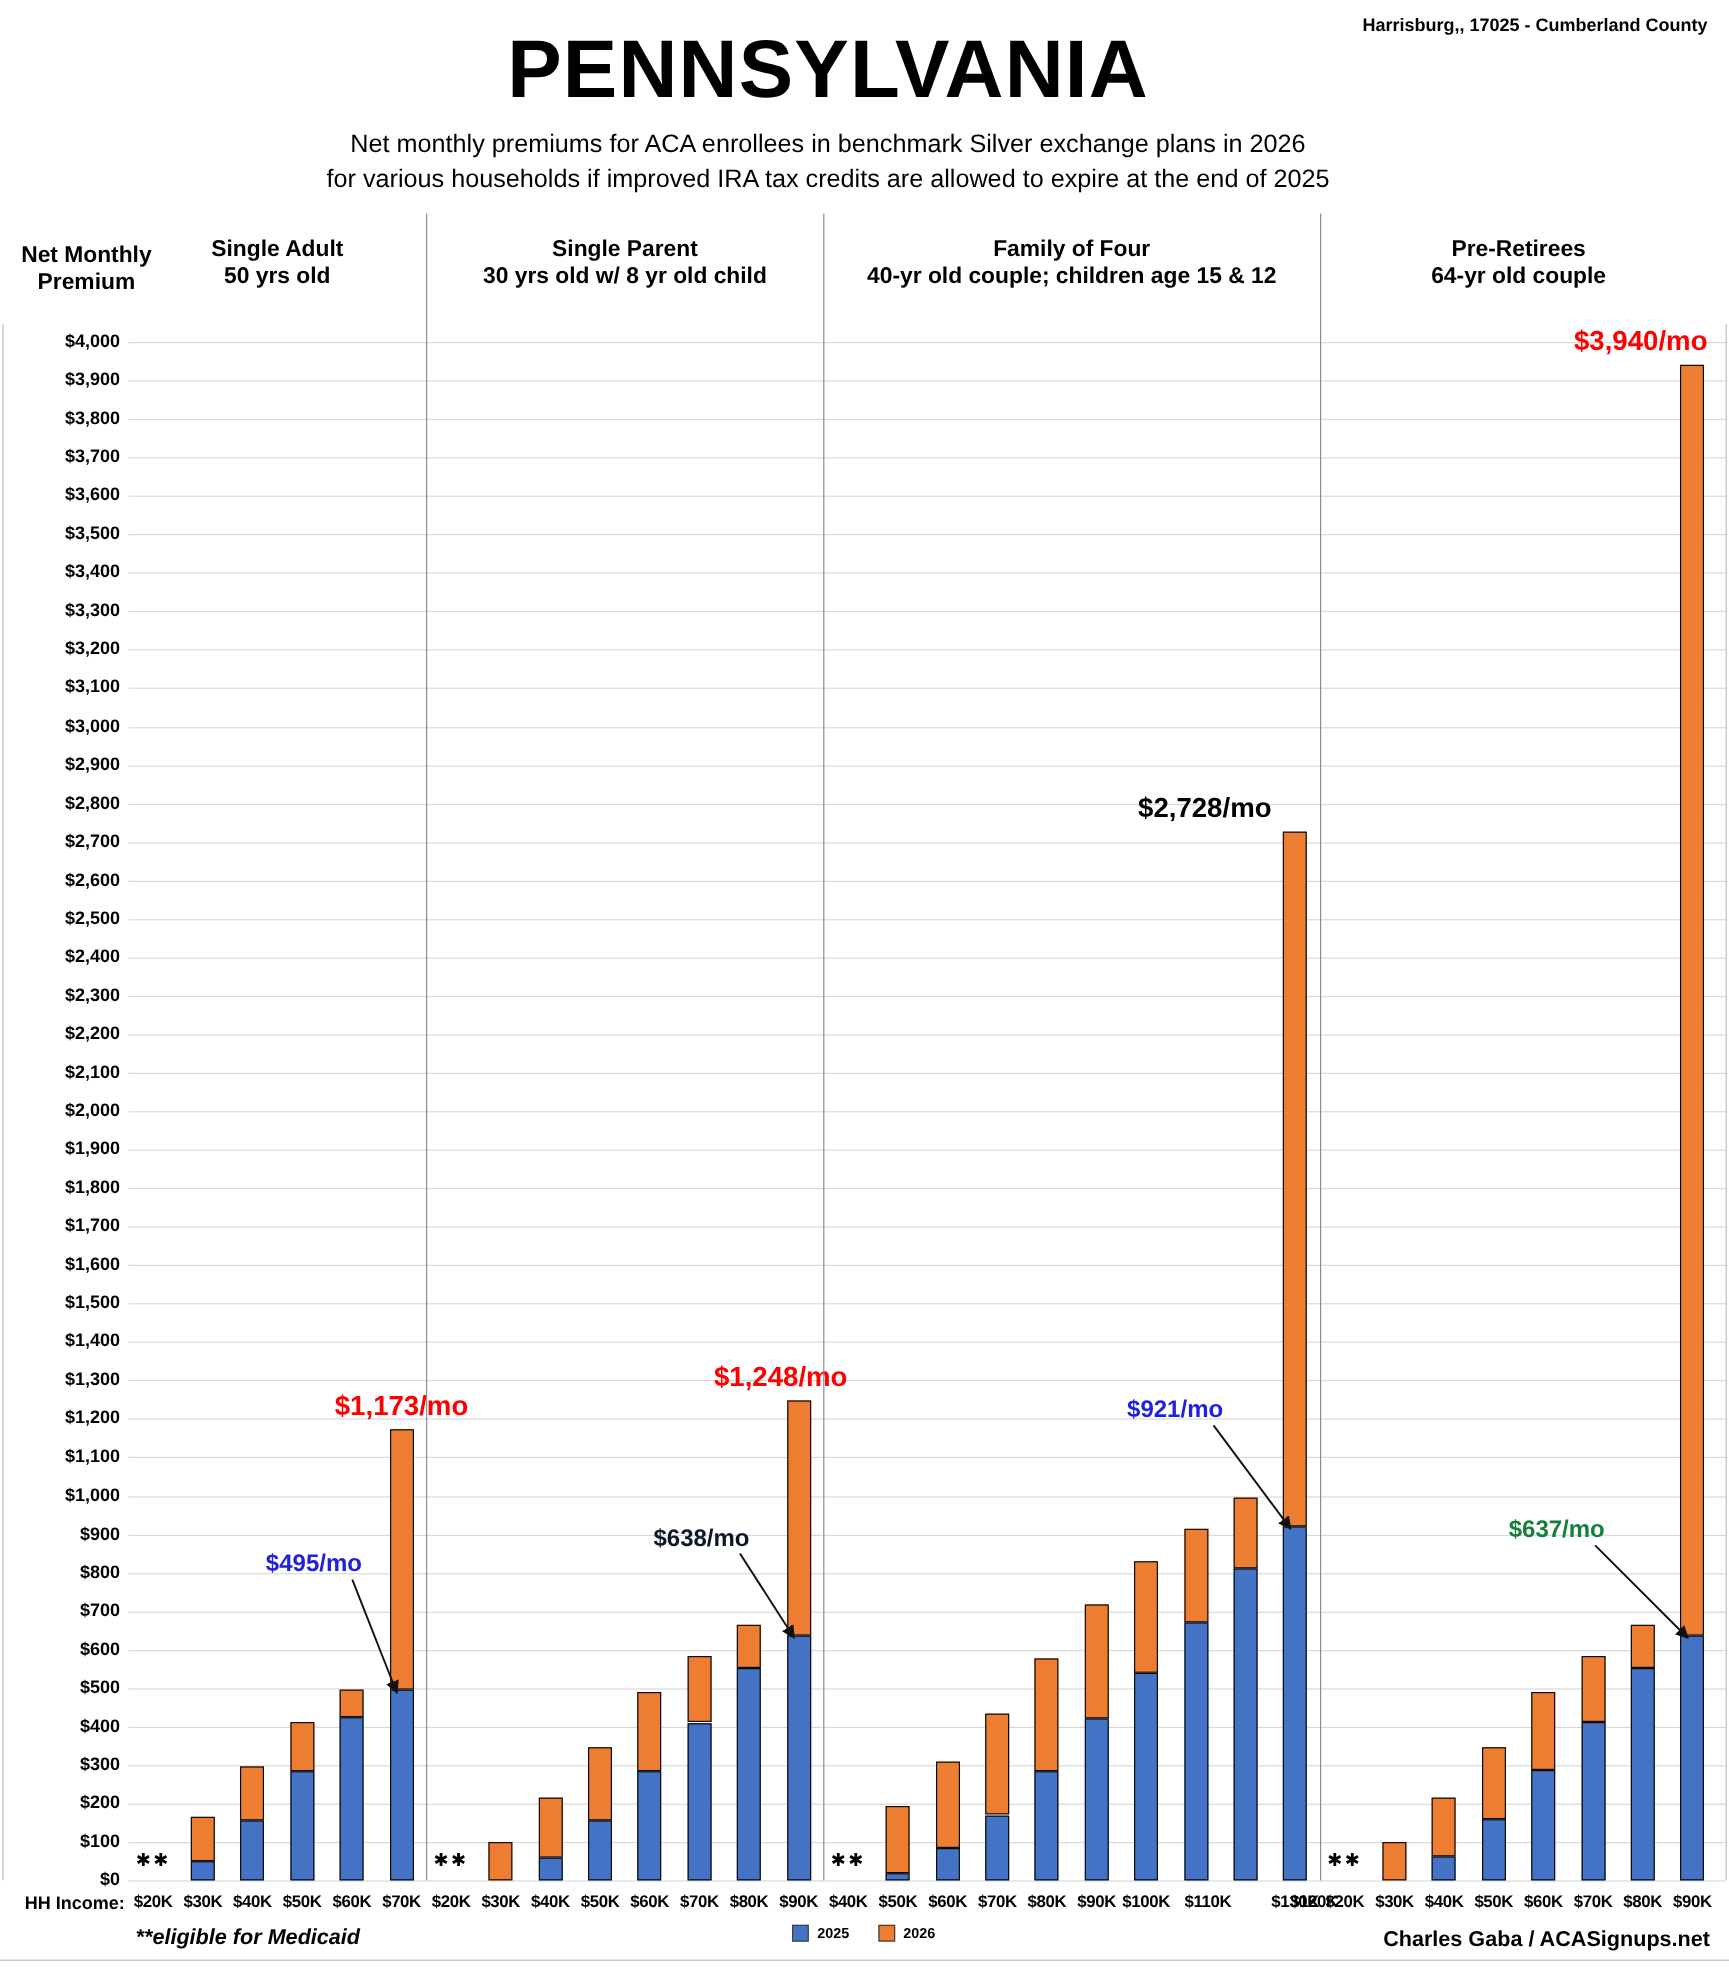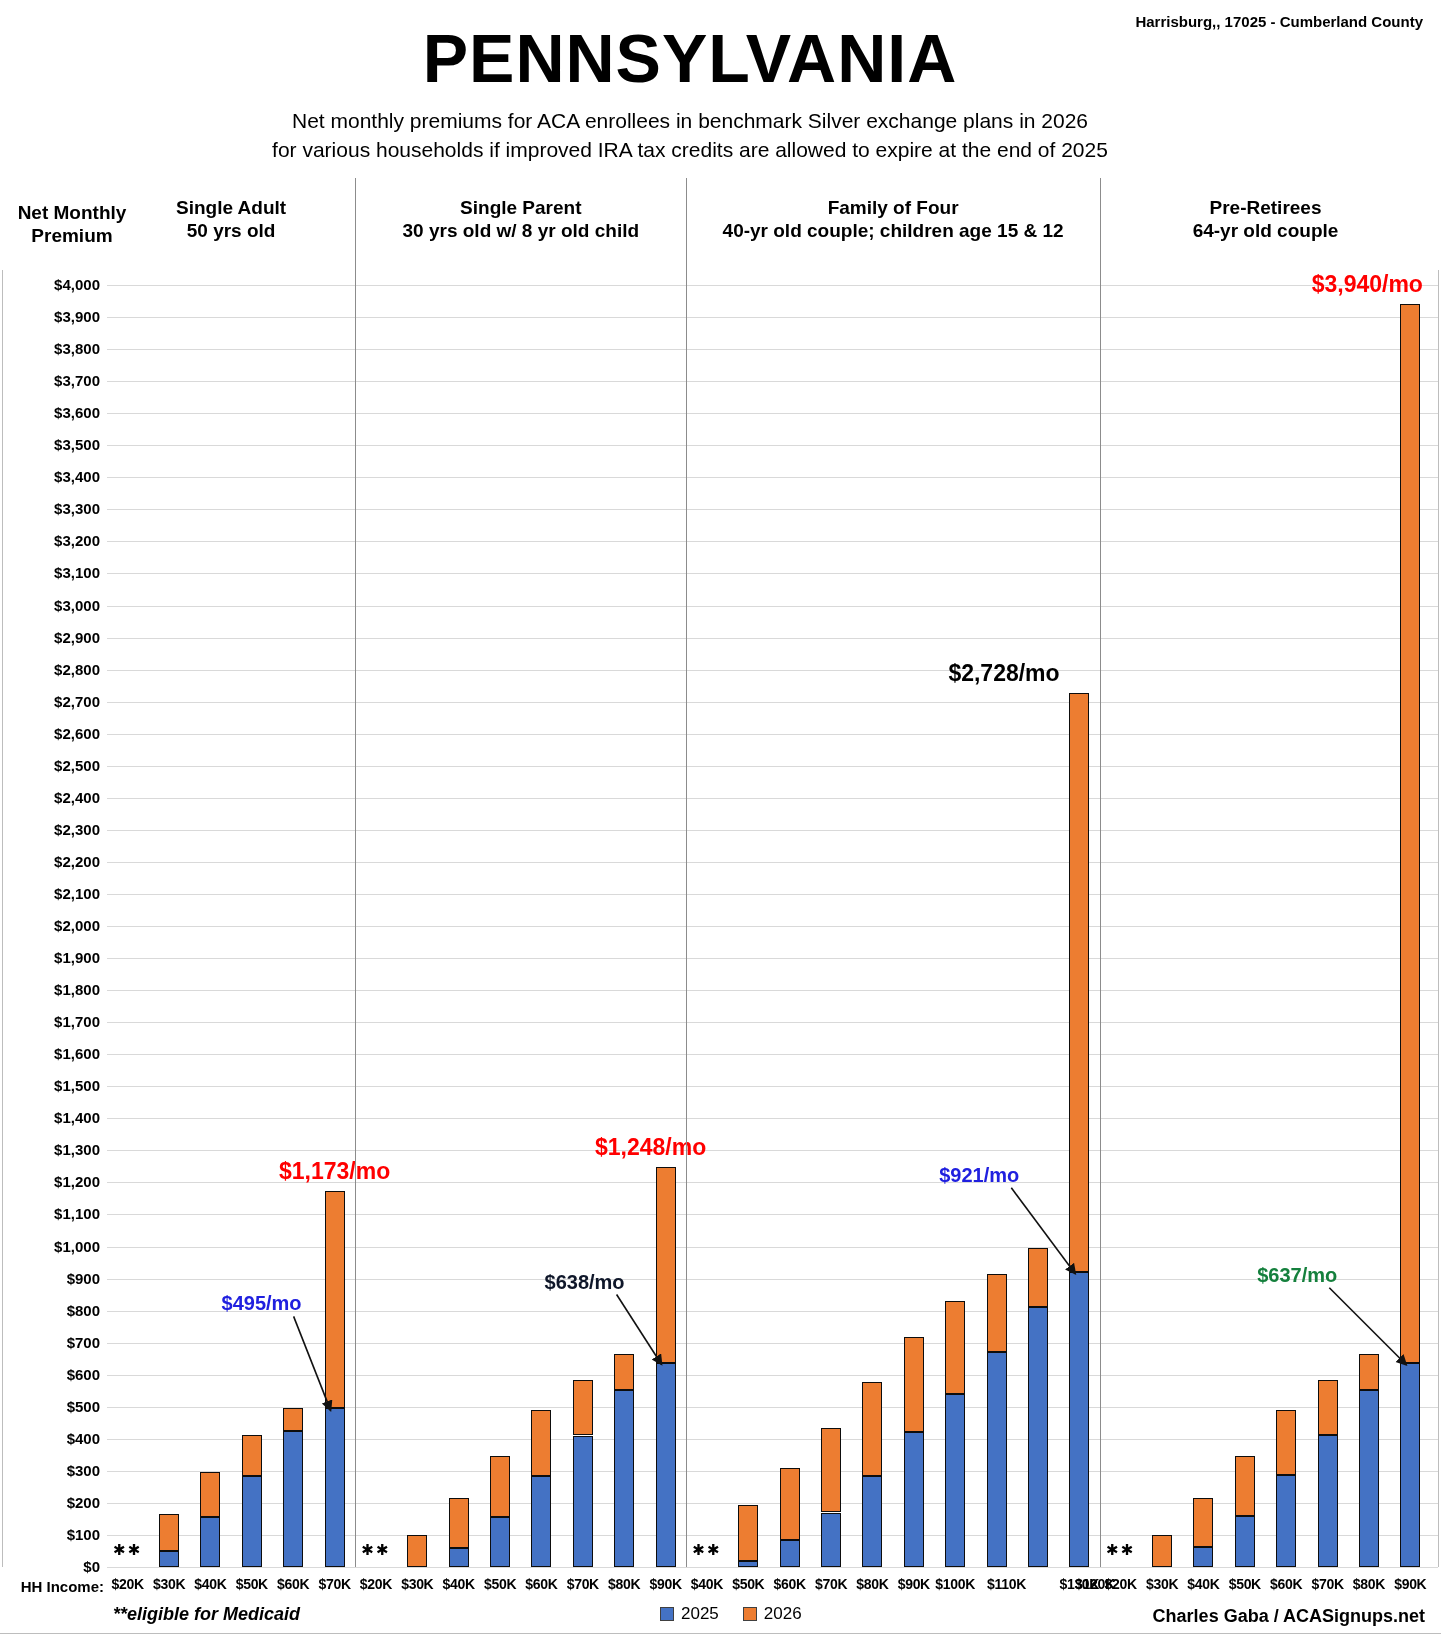--- a/index.html
+++ b/index.html
@@ -20,21 +20,21 @@
   .bar{position:absolute;box-sizing:border-box;border:1px solid #0D0D0D;}
   .star{position:absolute;text-align:center;font-family:"DejaVu Sans",sans-serif;font-size:15px;font-weight:700;letter-spacing:2px;}
   .ann26{position:absolute;transform:translateX(-50%);font-size:23px;font-weight:700;white-space:nowrap;}
   .ann25{position:absolute;transform:translateX(-100%);font-size:20px;font-weight:700;white-space:nowrap;}
   .hhinc{left:0px;top:1578px;width:104px;text-align:right;font-size:15px;font-weight:700;}
   .note{left:113px;top:1604px;font-size:18px;font-weight:700;font-style:italic;}
   .credit{right:16px;top:1606px;font-size:18px;font-weight:700;}
   .legend{left:660px;top:1604px;display:flex;align-items:center;gap:24px;}
   .legitem{display:flex;align-items:center;gap:7px;}
   .legswatch{width:12px;height:12px;border:1px solid #404040;display:inline-block;}
-  .leglabel{font-size:17px;font-weight:400;}
+  .leglabel{font-size:12px;font-weight:700;}
   #arrows{position:absolute;left:0;top:0;pointer-events:none;}
 </style>
 </head>
 <body>
 
 <div class="page">
   <div class="abs loc">Harrisburg,, 17025 - Cumberland County</div>
   <div class="abs title">PENNSYLVANIA</div>
   <div class="abs sub" style="top:109px;">Net monthly premiums for ACA enrollees in benchmark Silver exchange plans in 2026</div>
   <div class="abs sub" style="top:138px;">for various households if improved IRA tax credits are allowed to expire at the end of 2025</div>

